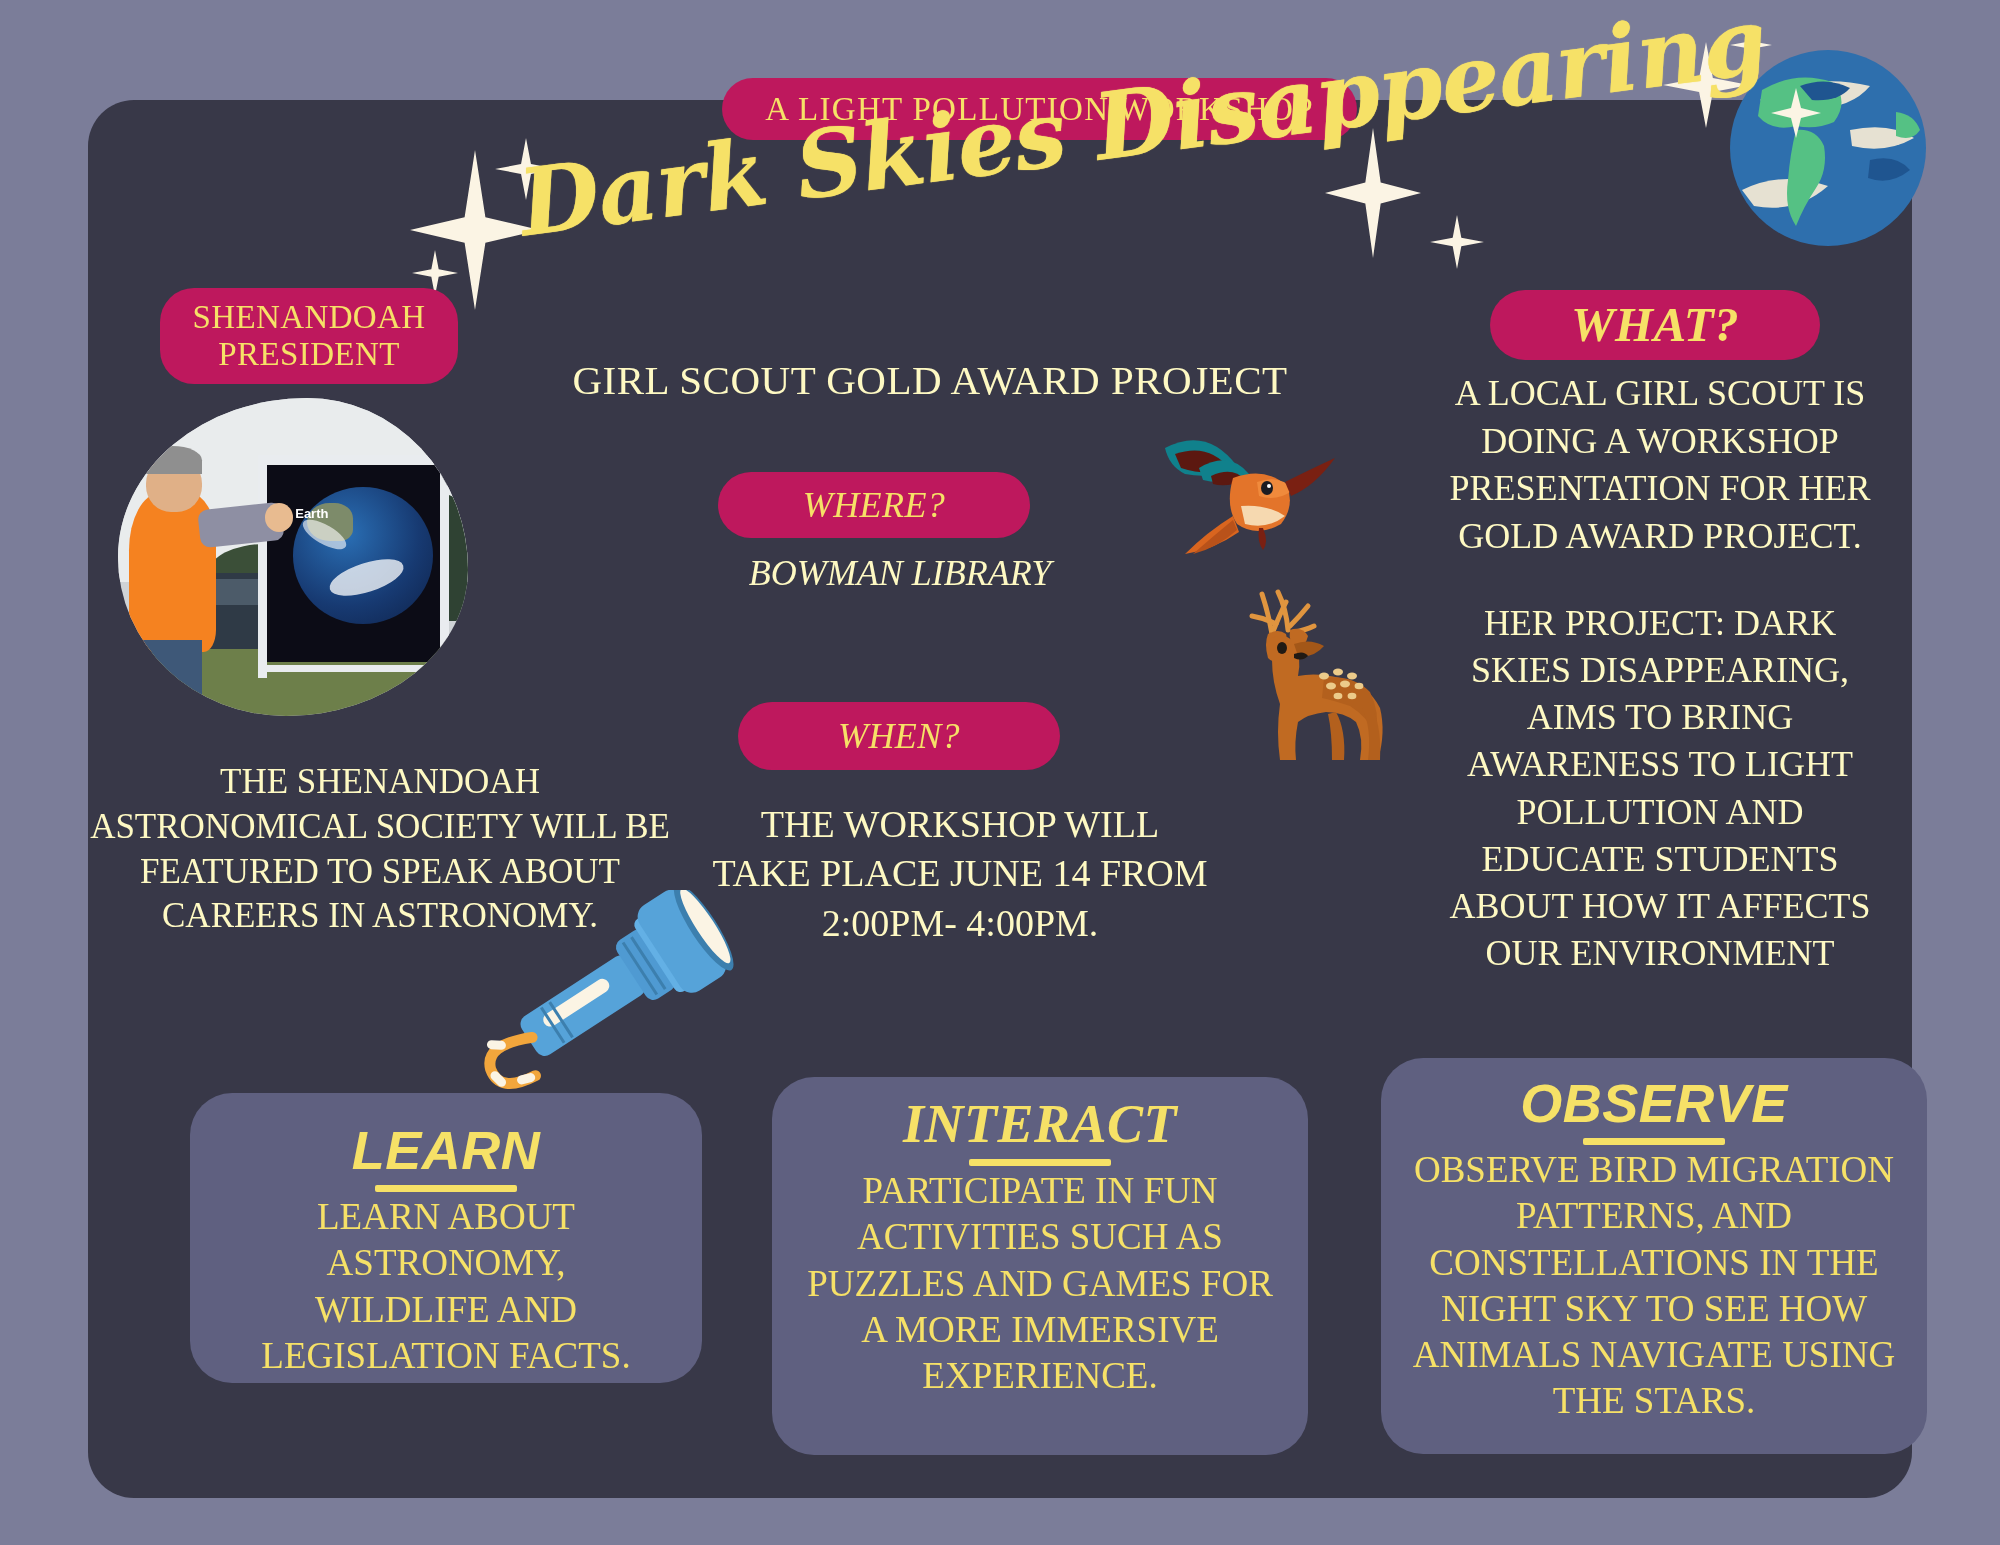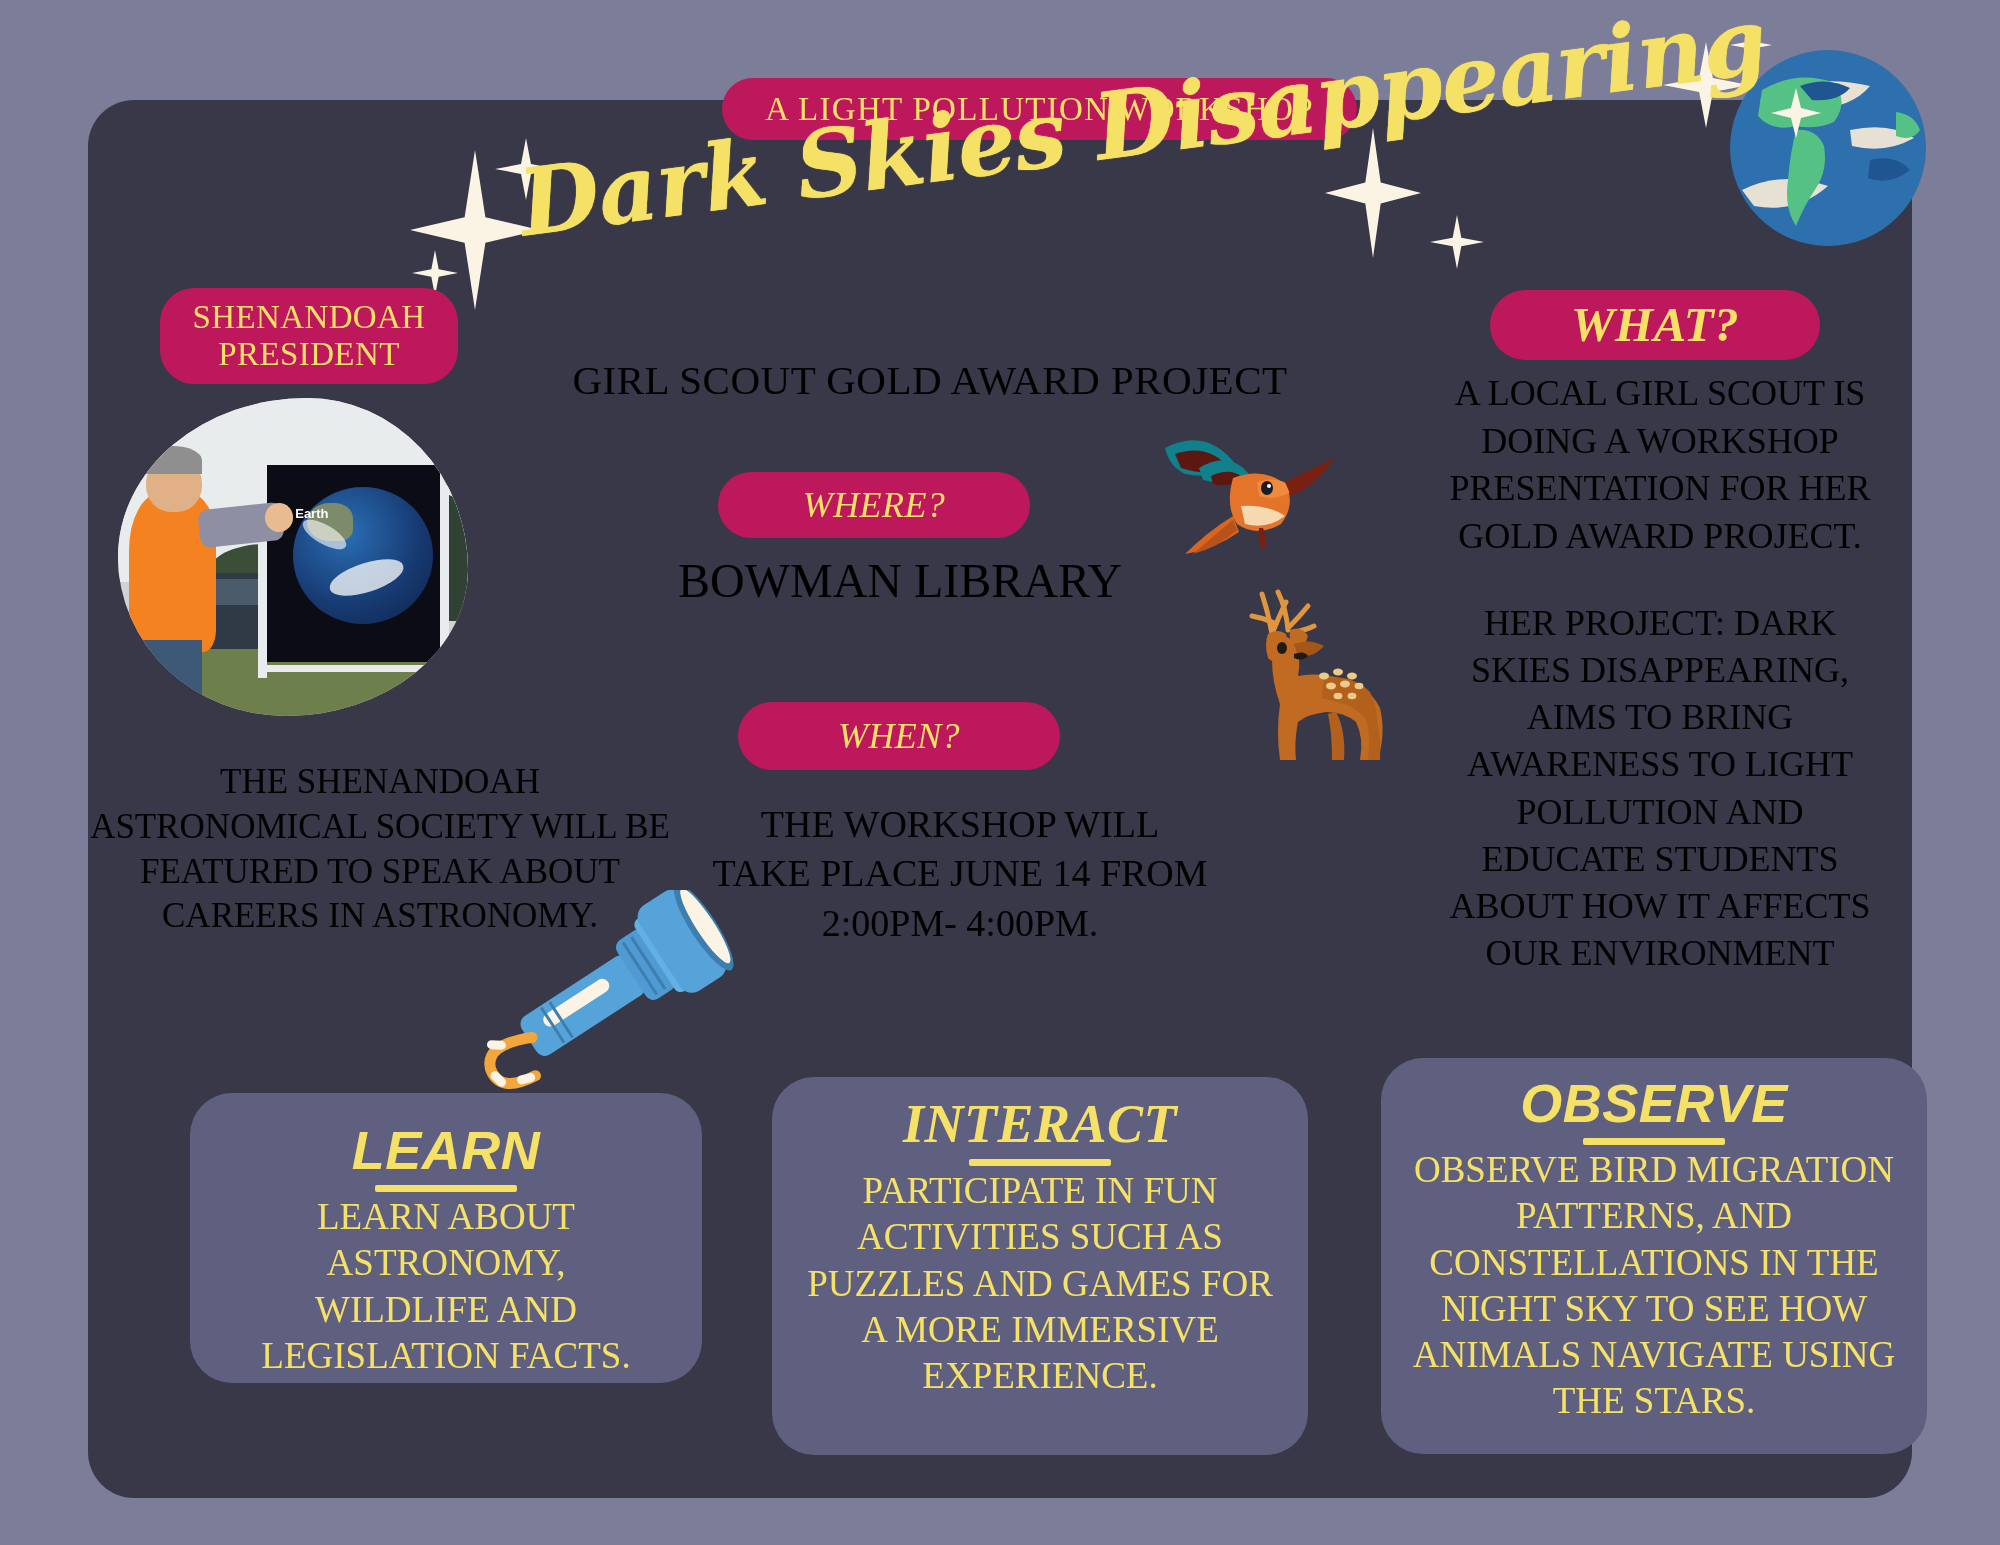--- a/index.html
+++ b/index.html
@@ -67,33 +67,34 @@
     letter-spacing:-1px;
     transform:rotate(-7.5deg);
     transform-origin:left center;
     white-space:nowrap;
     text-shadow:0 0 1px #f6e167;
   }
 
   
   .ytext{
     position:absolute;
-    color:#000000;
+    color:#fef9c3;
     text-align:center;
     line-height:1.22;
     white-space:pre-line;
   }
 
   #subtitle-gold{
     left:560px; top:355px; width:740px;
     font-size:41px; letter-spacing:.5px;
   }
   #where-value{
     left:620px; top:552px; width:560px;
-    font-size:48px;
+    font-size:36px;
+    font-style:italic;
   }
   #when-body{
     left:680px; top:800px; width:560px;
     font-size:38px; line-height:1.3;
   }
   #president-caption{
     left:90px; top:760px; width:580px;
     font-size:35px; line-height:1.28;
   }
   #what-body1{

